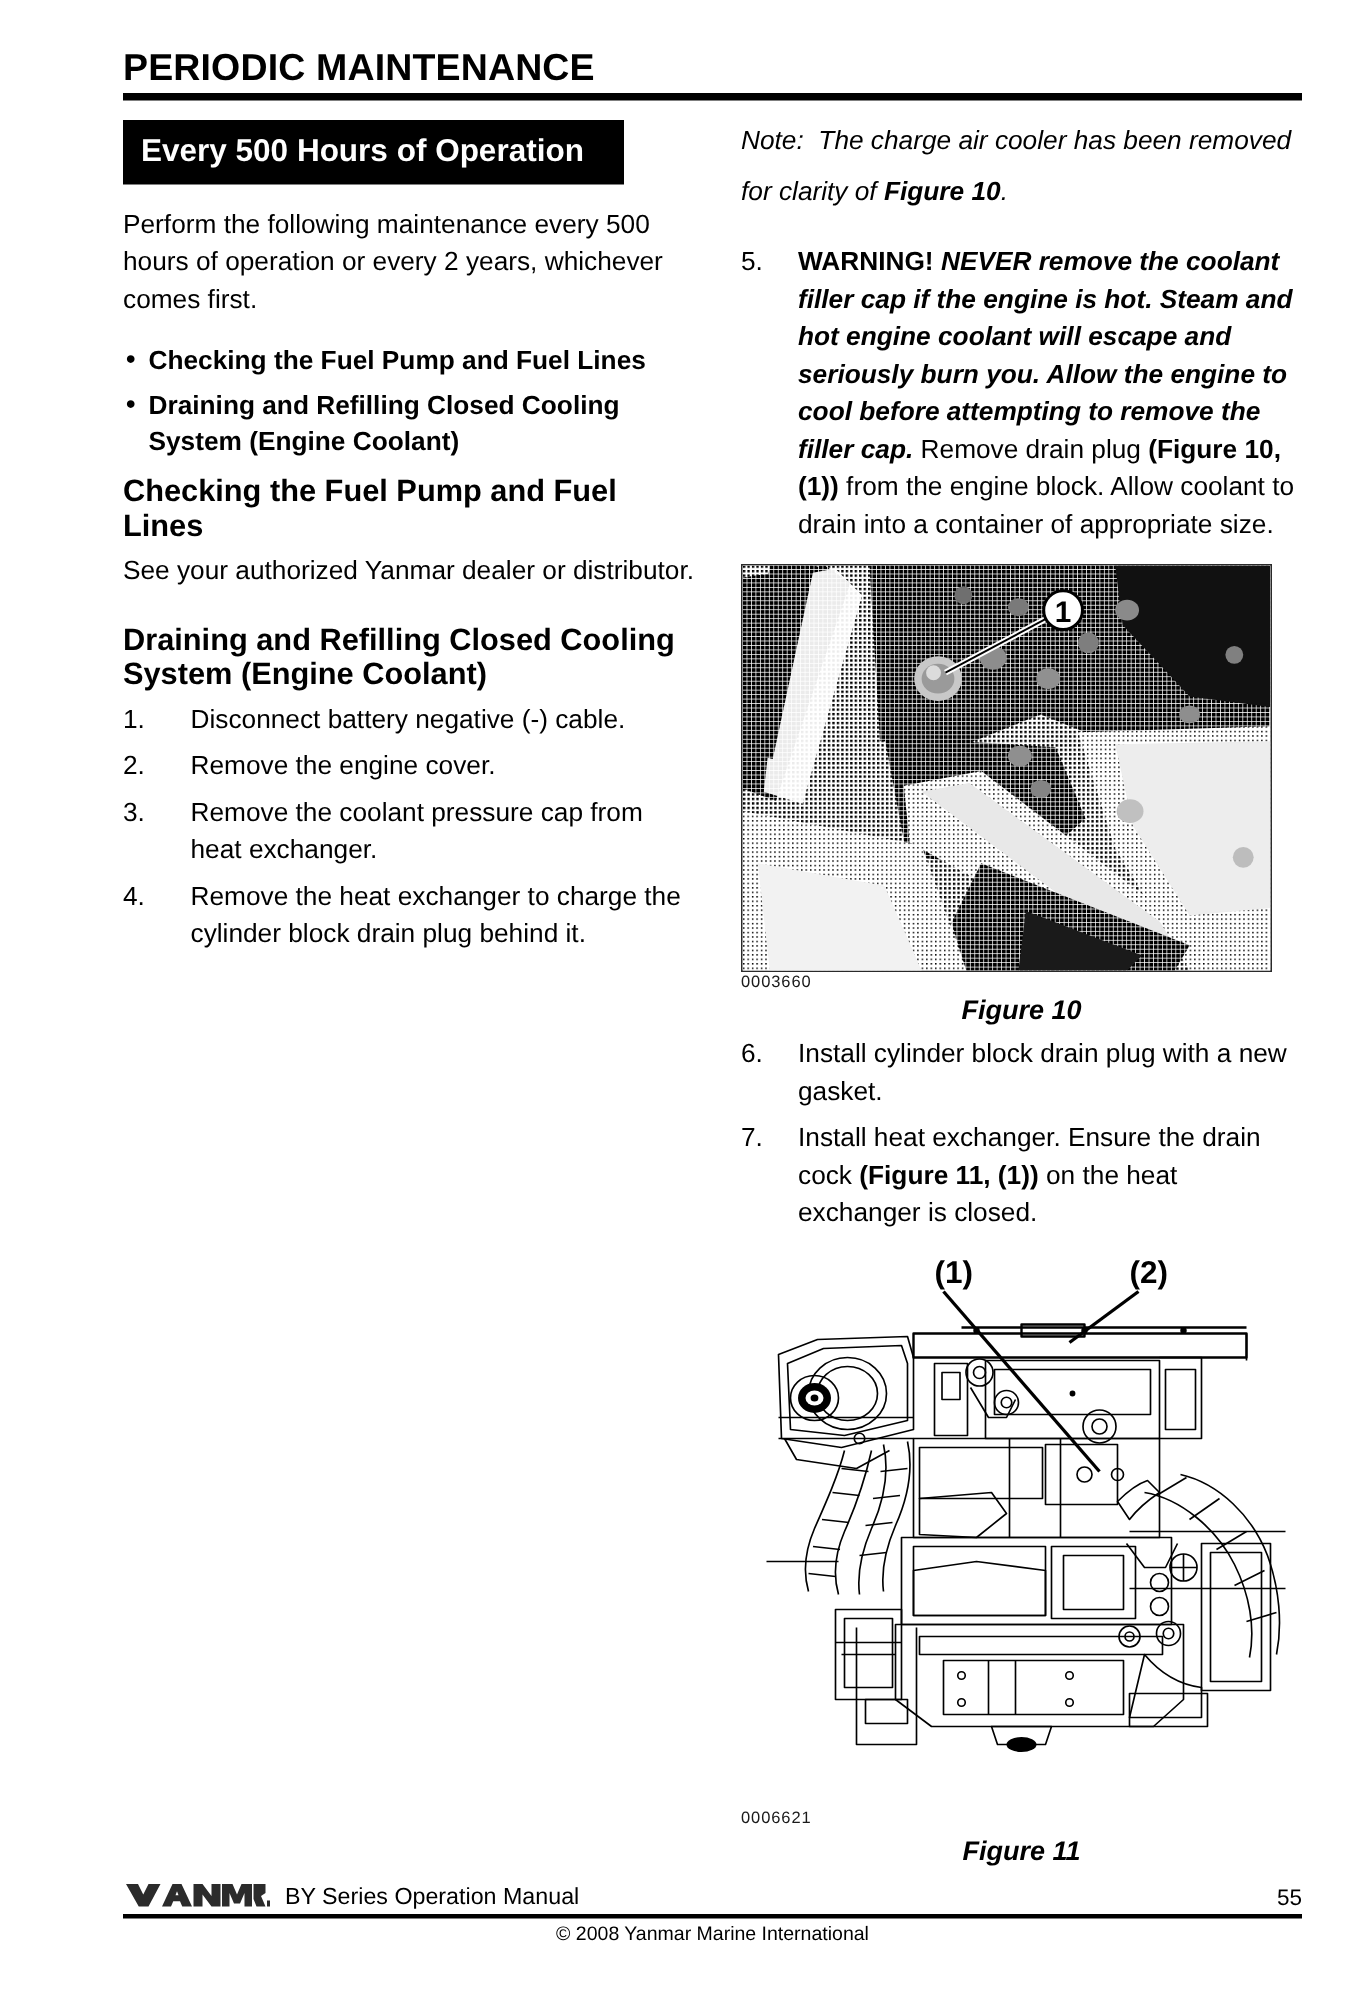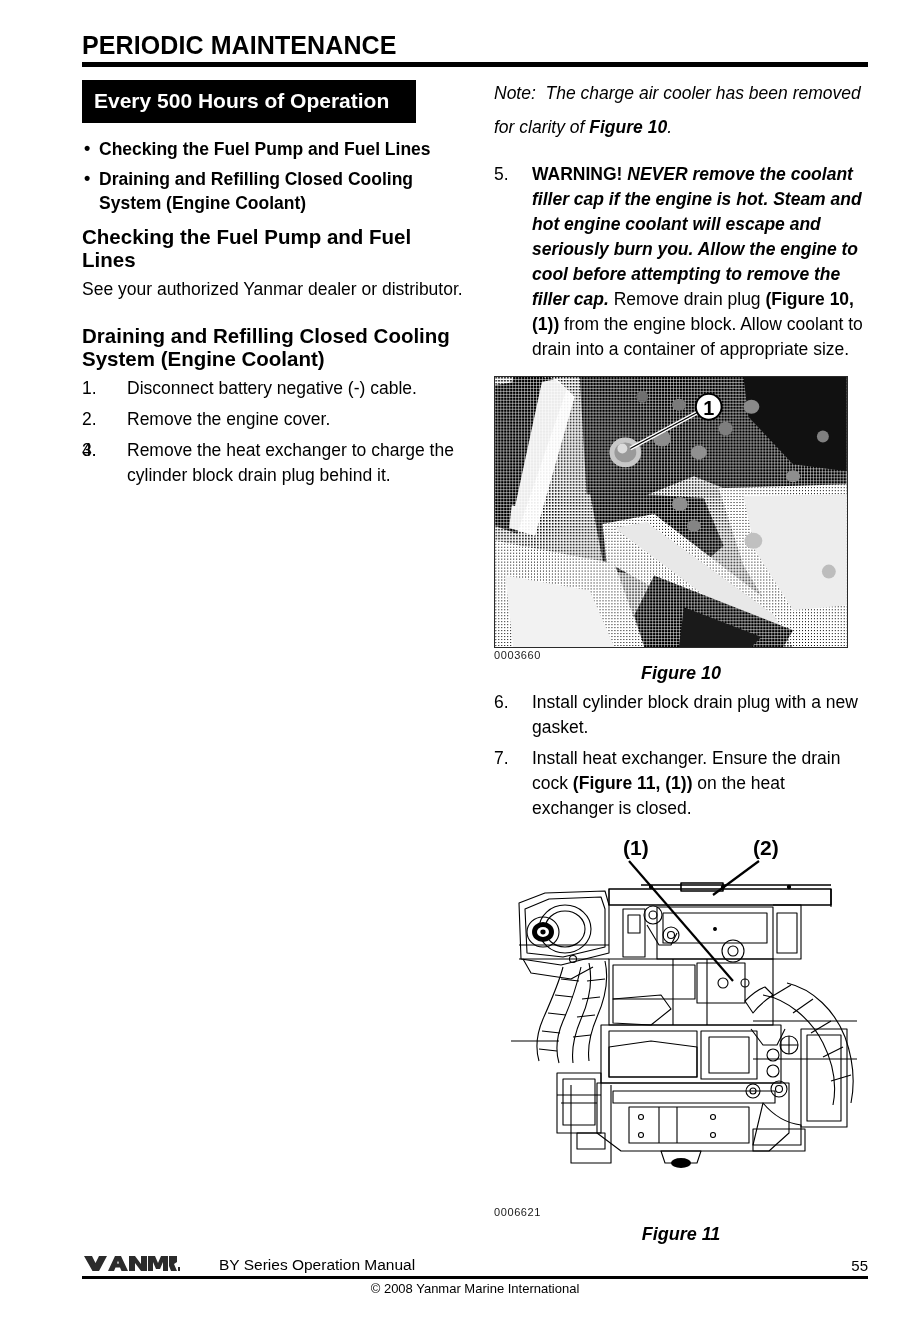--- a/index.html
+++ b/index.html
@@ -80,40 +80,41 @@
 
 <div class="page">
 
   <div class="hdr-title">PERIODIC MAINTENANCE</div>
   <div class="hdr-rule"></div>
 
   <div class="col-left">
 
     <div class="sec-bar">Every 500 Hours of Operation</div>
 
+    <p class="body-p">Perform the following maintenance every 500 hours of operation or every 2 years, whichever comes first.</p>
 
     <ul class="bullets">
       <li>Checking the Fuel Pump and Fuel Lines</li>
       <li>Draining and Refilling Closed Cooling System (Engine Coolant)</li>
     </ul>
 
     <h2 class="sub">Checking the Fuel Pump and Fuel Lines</h2>
     <p class="body-p">See your authorized Yanmar dealer or distributor.</p>
 
     <h2 class="sub t2">Draining and Refilling Closed Cooling System (Engine Coolant)</h2>
 
     <ol class="steps">
       <li>
         <span class="num">1.</span><span>Disconnect battery negative (-) cable.</span>
       </li>
       <li>
         <span class="num">2.</span><span>Remove the engine cover.</span>
       </li>
       <li>
-        <span class="num">3.</span>
+        <span class="num">3.</span><span>Remove the coolant pressure cap from heat exchanger.</span>
       </li>
       <li>
         <span class="num">4.</span><span>Remove the heat exchanger to charge the cylinder block drain plug behind it.</span>
       </li>
     </ol>
   </div>
 
   <div class="col-right">
 
     <p class="note"><span>Note:</span>&nbsp; <span>The charge air cooler has been removed for clarity of </span><b>Figure 10</b><span>.</span></p>
@@ -324,21 +325,21 @@
           <rect x="276" y="80" width="20" height="40"></rect>
           <line x1="330" y1="56" x2="330" y2="74"></line>
         </g>
       </svg>
       <div class="fig-id">0006621</div>
       <div class="fig-cap" style="margin-top:6px;">Figure 11</div>
     </div>
   </div>
 
   <div style="position:absolute;left:82px;top:1254px;width:786px;">
-    <div style="display:flex;align-items:flex-end;gap:29px;">
+    <div style="display:flex;align-items:flex-end;">
       <svg width="98" height="18" viewBox="0 0 98 18" style="margin-right:10px;margin-bottom:2px;">
         <g fill="#2b2b2b">
           <path d="M2,2 L10,2 L13.5,9 L17,2 L25,2 L17,17 L10.5,17 Z"></path>
           <path d="M26,17 L33,2 L39,2 L46,17 L39.5,17 L38,13.5 L33.5,13.5 L32,17 Z M35,9.5 L37,9.5 L36,6.8 Z" fill-rule="evenodd"></path>
           <path d="M47,2 L53,2 L59,10 L59,2 L65,2 L65,17 L59,17 L53,9 L53,17 L47,17 Z"></path>
           <path d="M66,2 L73,2 L76,9 L79,2 L86,2 L86,17 L81,17 L81,8 L78,15 L74,15 L71,8 L71,17 L66,17 Z"></path>
           <path d="M87,2 L95,2 L95,8 L92,10 L95,17 L89,17 L87,12 Z"></path>
           <rect x="96" y="13" width="2" height="4"></rect>
         </g>
       </svg>

